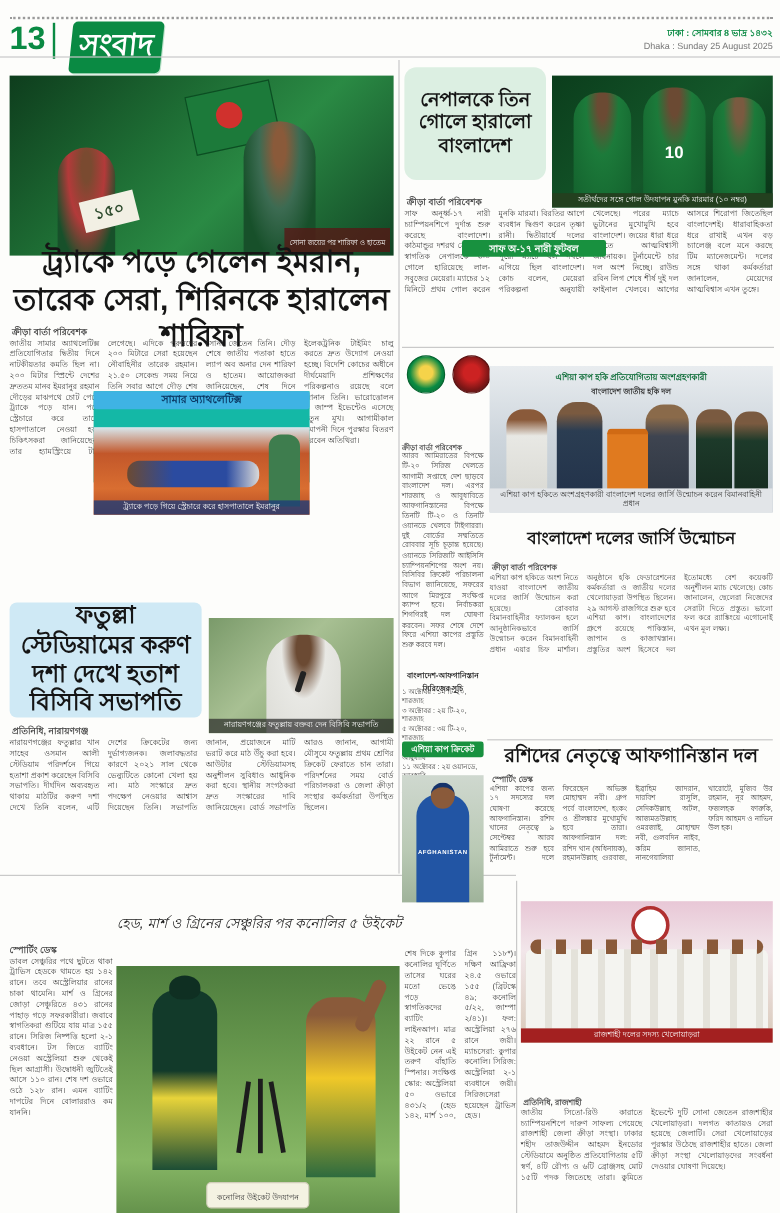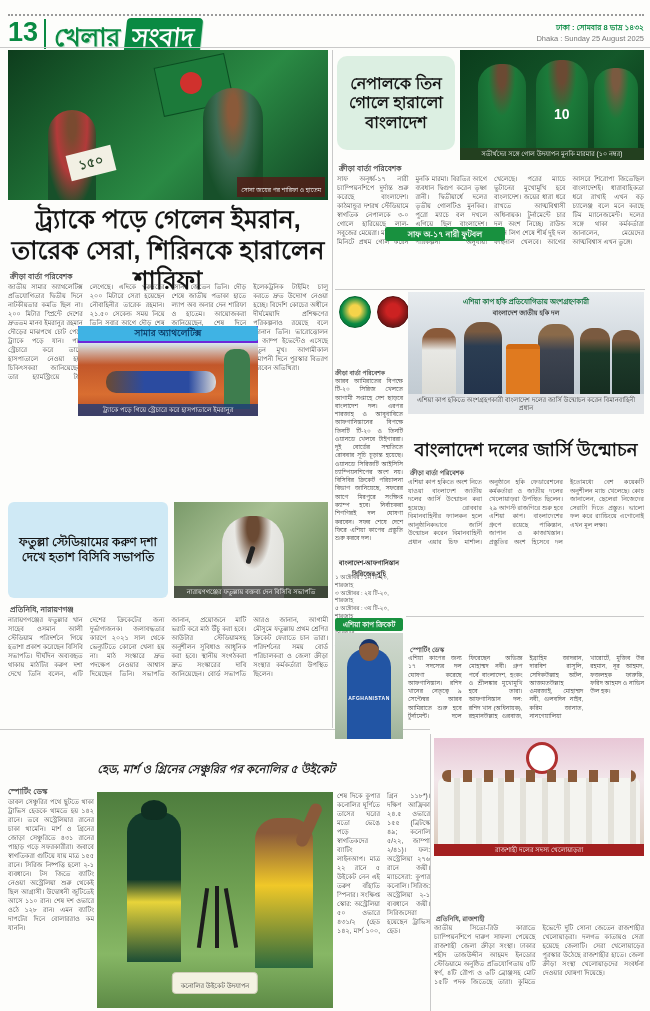--- a/index.html
+++ b/index.html
@@ -1,37 +1,36 @@
 <!DOCTYPE html>
 <html><head>
 <meta charset="utf-8">
 <style>
   html,body{margin:0;padding:0;background:#e9e9e9;font-family:"Liberation Sans",sans-serif;}
   .page{position:relative;width:650px;height:1011px;background:#fdfdfb;margin:0 auto;overflow:hidden;}
   .abs{position:absolute;}
-  .ph{position:absolute;overflow:hidden;}
+  .ph{position:absolute;overflow:hidden;margin-top:13px;}
   .capbar{position:absolute;left:0;right:0;bottom:0;color:#fff;font-size:6.5px;text-align:center;padding:2px 3px;line-height:1.2;}
   .headline{font-weight:800;color:#151515;text-align:center;line-height:1.22;}
   .byline{font-size:7.5px;font-weight:700;color:#4a4a4a;}
   .colbody{font-size:6.5px;line-height:1.38;color:#3e3e3e;text-align:justify;column-gap:7px;word-break:break-word;}
   .greenbanner{background:#18913f;color:#fff;font-weight:700;font-size:8px;text-align:center;border-radius:2px;display:flex;align-items:center;justify-content:center;}
   .hairline{position:absolute;background:#c9c9c9;}
   .kickerline{flex:1;height:1px;background:#777;margin-left:5px;}
 </style>
 </head>
 <body>
 
 <div class="page">
 
   <div class="abs" style="left:8px;top:14px;right:6px;border-top:2px dotted #9a9a9a;height:34px;">
     <div style="display:flex;align-items:flex-start;">
       <div style="font-size:27px;font-weight:800;color:#0a8a43;line-height:1;padding-top:3px;">13</div>
       <div style="width:2px;background:#0a8a43;height:30px;margin:3px 8px 0 6px;"></div>
       <div style="display:flex;align-items:center;margin-top:2px;">
-        <span style="font-size:25px;font-weight:800;color:#0a8a43;text-shadow:1px 1px 0 #bfe3cd;">খেলার</span>
         <span style="font-size:25px;font-weight:800;color:#fff;background:#0a8a43;border-radius:4px;padding:0 7px;margin-left:5px;transform:skewX(-6deg);box-shadow:1px 1px 0 #bfe3cd;">সংবাদ</span>
       </div>
       <div style="flex:1"></div>
       <div style="text-align:right;padding-top:6px;">
         <div style="font-size:7.5px;color:#0a8a43;font-weight:700;">ঢাকা : সোমবার 8 ভাদ্র ১৪৩২</div>
         <div style="font-size:7.5px;color:#777;">Dhaka : Sunday 25 August 2025</div>
       </div>
     </div>
   </div>
   <div class="hairline" style="left:0;top:47px;width:650px;height:1px;"></div>
@@ -50,47 +49,47 @@
     <div class="abs" style="left:60px;top:100px;width:46px;height:26px;background:#f2f0e4;transform:rotate(-14deg);display:flex;align-items:center;justify-content:center;">
       <span style="font-size:13px;font-weight:700;color:#2c4a2c;">১৫০</span>
     </div>
     <div class="abs" style="right:3px;bottom:3px;background:rgba(90,20,20,0.75);padding:1px 4px;">
       <span style="color:#fff;font-size:6px;">সোনা জয়ের পর শারিফা ও হাতেম</span>
     </div>
   </div>
   <div class="abs headline" style="left:8px;top:204px;width:320px;font-size:25px;">ট্র্যাকে পড়ে গেলেন ইমরান, তারেক সেরা, শিরিনকে হারালেন শারিফা</div>
   <div class="abs byline" style="left:10px;top:271px;">ক্রীড়া বার্তা পরিবেশক</div>
   <div class="abs colbody" style="left:8px;top:283px;width:320px;height:214px;column-count:4;">জাতীয় সামার অ্যাথলেটিক্স প্রতিযোগিতার দ্বিতীয় দিনে নাটকীয়তার কমতি ছিল না। ২০০ মিটার স্প্রিন্টে দেশের দ্রুততম মানব ইমরানুর রহমান দৌড়ের মাঝপথে চোট পেয়ে ট্র্যাকে পড়ে যান। পরে স্ট্রেচারে করে তাকে হাসপাতালে নেওয়া হয়। চিকিৎসকরা জানিয়েছেন, তার হ্যামস্ট্রিংয়ে টান লেগেছে। এদিকে পুরুষদের ২০০ মিটারে সেরা হয়েছেন নৌবাহিনীর তারেক রহমান। ২১.৫০ সেকেন্ড সময় নিয়ে তিনি সবার আগে দৌড় শেষ করেন। নারীদের ২০০ মিটারে দীর্ঘদিনের দ্রুততম মানবী শিরিন আক্তারকে হারিয়ে চমক দেখিয়েছেন সেনাবাহিনীর শারিফা খাতুন। ২৪.৮৫ সেকেন্ড সময় নিয়ে সোনা জেতেন তিনি। দৌড় শেষে জাতীয় পতাকা হাতে ল্যাপ অব অনার দেন শারিফা ও হাতেম। আয়োজকরা জানিয়েছেন, শেষ দিনে আরও ছয়টি ইভেন্টের ফয়সালা হবে। হ্যান্ড টাইমিংয়ে হওয়ায় রেকর্ডের স্বীকৃতি মিলবে না বলে জানানো হয়েছে। ফেডারেশনের সাধারণ সম্পাদক বলেন, ইলেকট্রনিক টাইমিং চালু করতে দ্রুত উদ্যোগ নেওয়া হচ্ছে। বিদেশি কোচের অধীনে দীর্ঘমেয়াদি প্রশিক্ষণের পরিকল্পনাও রয়েছে বলে জানান তিনি। ভারোত্তোলন ও জাম্প ইভেন্টেও এসেছে নতুন মুখ। আগামীকাল সমাপনী দিনে পুরস্কার বিতরণ করবেন অতিথিরা।</div>
-  <div class="abs" style="left:78px;top:326px;width:180px;height:76px;background:#6d28d9;">
+  <div class="abs" style="left:78px;top:326px;width:180px;height:76px;background:#14b8a6;">
     <div class="abs" style="left:0;top:0;width:180px;height:15px;background:#3fb3e4;display:flex;align-items:center;justify-content:center;border-radius:2px;">
       <span style="color:#0b3a66;font-weight:700;font-size:9px;">সামার অ্যাথলেটিক্স</span>
     </div>
     <div class="ph" style="left:0;top:17px;width:180px;height:73px;background:linear-gradient(180deg,#d8e8ee 0%,#c2572a 30%,#d96e31 70%,#b34a22 100%);">
       <div class="abs" style="left:28px;top:28px;width:110px;height:22px;background:linear-gradient(90deg,#6b4a33 0%,#2b4ba0 35%,#2b4ba0 75%,#d9d9d9 100%);border-radius:10px;"></div>
       <div class="abs" style="right:8px;top:6px;width:26px;height:60px;background:#3e7d4e;border-radius:10px 10px 0 0;"></div>
       <div class="capbar" style="background:rgba(30,60,120,0.8);">
         <span>ট্র্যাকে পড়ে গিয়ে স্ট্রেচারে করে হাসপাতালে ইমরানুর</span>
       </div>
     </div>
   </div>
 
   <div class="abs" style="left:8px;top:502px;width:160px;height:96px;background:#cfe9f5;border-radius:6px;display:flex;align-items:center;justify-content:center;">
-    <div class="headline" style="font-size:12px;padding:0 8px;">ফতুল্লা স্টেডিয়ামের করুণ দশা দেখে হতাশ বিসিবি সভাপতি</div>
+    <div class="headline" style="font-size:20px;padding:0 8px;">ফতুল্লা স্টেডিয়ামের করুণ দশা দেখে হতাশ বিসিবি সভাপতি</div>
   </div>
   <div class="ph" style="left:174px;top:502px;width:154px;height:96px;background:linear-gradient(135deg,#7a9a6a 0%,#a8c093 40%,#6b8a5a 100%);">
     <div class="abs" style="left:48px;top:14px;width:62px;height:82px;background:radial-gradient(ellipse at 50% 14%,#6b4a33 14%,#e8e8e4 42%,#dcdcd6 100%);border-radius:28px 28px 0 0;"></div>
     <div class="abs" style="left:74px;top:44px;width:5px;height:18px;background:#222;border-radius:2px;transform:rotate(18deg);"></div>
     <div class="capbar" style="background:rgba(40,40,40,0.7);">
       <span>নারায়ণগঞ্জের ফতুল্লায় বক্তব্য দেন বিসিবি সভাপতি</span>
     </div>
   </div>
   <div class="abs byline" style="left:10px;top:604px;">প্রতিনিধি, নারায়ণগঞ্জ</div>
   <div class="abs colbody" style="left:8px;top:616px;width:320px;height:110px;column-count:4;">নারায়ণগঞ্জের ফতুল্লার খান সাহেব ওসমান আলী স্টেডিয়াম পরিদর্শনে গিয়ে হতাশা প্রকাশ করেছেন বিসিবি সভাপতি। দীর্ঘদিন অব্যবহৃত থাকায় মাঠটির করুণ দশা দেখে তিনি বলেন, এটি দেশের ক্রিকেটের জন্য দুর্ভাগ্যজনক। জলাবদ্ধতার কারণে ২০২১ সাল থেকে ভেন্যুটিতে কোনো খেলা হয় না। মাঠ সংস্কারে দ্রুত পদক্ষেপ নেওয়ার আশ্বাস দিয়েছেন তিনি। সভাপতি জানান, প্রয়োজনে মাটি ভরাট করে মাঠ উঁচু করা হবে। আউটার স্টেডিয়ামসহ অনুশীলন সুবিধাও আধুনিক করা হবে। স্থানীয় সংগঠকরা দ্রুত সংস্কারের দাবি জানিয়েছেন। বোর্ড সভাপতি আরও জানান, আগামী মৌসুমে ফতুল্লায় প্রথম শ্রেণির ক্রিকেট ফেরাতে চান তারা। পরিদর্শনের সময় বোর্ড পরিচালকরা ও জেলা ক্রীড়া সংস্থার কর্মকর্তারা উপস্থিত ছিলেন।</div>
 
-  <div class="abs" style="left:0;top:761px;width:432px;text-align:center;font-size:11.5px;font-weight:700;font-style:italic;color:#222;">হেড, মার্শ ও গ্রিনের সেঞ্চুরির পর কনোলির ৫ উইকেট</div>
+  <div class="abs" style="left:0;top:761px;width:432px;text-align:center;font-size:11.5px;font-weight:400;font-style:italic;color:#222;">হেড, মার্শ ও গ্রিনের সেঞ্চুরির পর কনোলির ৫ উইকেট</div>
   <div class="abs byline" style="left:8px;top:786px;">স্পোর্টিং ডেস্ক</div>
   <div class="abs colbody" style="left:8px;top:798px;width:86px;height:208px;column-count:1;">ডাবল সেঞ্চুরির পথে ছুটতে থাকা ট্রাভিস হেডকে থামতে হয় ১৪২ রানে। তবে অস্ট্রেলিয়ার রানের চাকা থামেনি। মার্শ ও গ্রিনের জোড়া সেঞ্চুরিতে ৪৩১ রানের পাহাড় গড়ে সফরকারীরা। জবাবে স্বাগতিকরা গুটিয়ে যায় মাত্র ১৫৫ রানে। সিরিজ নিষ্পত্তি হলো ২-১ ব্যবধানে। টস জিতে ব্যাটিং নেওয়া অস্ট্রেলিয়া শুরু থেকেই ছিল আগ্রাসী। উদ্বোধনী জুটিতেই আসে ১১০ রান। শেষ দশ ওভারে ওঠে ১২৮ রান। এমন ব্যাটিং দাপটের দিনে বোলাররাও কম যাননি।</div>
   <div class="ph" style="left:97px;top:792px;width:236px;height:216px;background:linear-gradient(180deg,#4e7d3e 0%,#6fa052 45%,#87b765 75%,#5d8a46 100%);">
     <div class="abs" style="left:30px;top:20px;width:54px;height:150px;background:linear-gradient(180deg,#123a2a 45%,#e8d43a 60%,#1c4d35 100%);border-radius:20px 20px 0 0;"></div>
     <div class="abs" style="left:44px;top:8px;width:26px;height:20px;background:#0f2f22;border-radius:50% 50% 40% 40%;"></div>
     <div class="abs" style="left:104px;top:96px;width:4px;height:60px;background:#1d1d1d;transform:rotate(8deg);"></div>
     <div class="abs" style="left:118px;top:94px;width:4px;height:62px;background:#1d1d1d;"></div>
     <div class="abs" style="left:132px;top:96px;width:4px;height:60px;background:#1d1d1d;transform:rotate(-10deg);"></div>
     <div class="abs" style="left:158px;top:26px;width:58px;height:150px;background:linear-gradient(180deg,#8a5a3a 10%,#f0c828 45%,#2e6b3e 100%);border-radius:22px 22px 0 0;"></div>
     <div class="abs" style="left:206px;top:10px;width:12px;height:46px;background:#8a5a3a;border-radius:6px;transform:rotate(24deg);"></div>
@@ -107,21 +106,21 @@
     <div class="abs" style="left:18px;top:14px;width:48px;height:84px;background:radial-gradient(ellipse at 50% 12%,#6b4a33 12%,#1c7a3a 40%,#14632e 100%);border-radius:22px 22px 0 0;"></div>
     <div class="abs" style="left:76px;top:10px;width:52px;height:88px;background:radial-gradient(ellipse at 50% 12%,#6b4a33 12%,#1c7a3a 40%,#14632e 100%);border-radius:24px 24px 0 0;"></div>
     <div class="abs" style="left:134px;top:18px;width:44px;height:80px;background:radial-gradient(ellipse at 50% 12%,#7a5a40 12%,#1c7a3a 42%,#14632e 100%);border-radius:20px 20px 0 0;"></div>
     <div class="abs" style="left:94px;top:56px;color:#fff;font-size:14px;font-weight:700;">10</div>
     <div class="capbar" style="background:#23401f;">
       <span>সতীর্থদের সঙ্গে গোল উদযাপন মুনকি মারমার (১০ নম্বর)</span>
     </div>
   </div>
   <div class="abs byline" style="left:339px;top:163px;">ক্রীড়া বার্তা পরিবেশক</div>
   <div class="abs colbody" style="left:337px;top:175px;width:307px;height:112px;column-count:4;">সাফ অনূর্ধ্ব-১৭ নারী চ্যাম্পিয়নশিপে দুর্দান্ত শুরু করেছে বাংলাদেশ। কাঠমান্ডুর দশরথ স্টেডিয়ামে স্বাগতিক নেপালকে ৩-০ গোলে হারিয়েছে লাল-সবুজের মেয়েরা। ম্যাচের ১২ মিনিটে প্রথম গোল করেন মুনকি মারমা। বিরতির আগে ব্যবধান দ্বিগুণ করেন তৃষ্ণা রানী। দ্বিতীয়ার্ধে দলের তৃতীয় গোলটিও মুনকির। পুরো ম্যাচে বল দখলে এগিয়ে ছিল বাংলাদেশ। কোচ বলেন, মেয়েরা পরিকল্পনা অনুযায়ী খেলেছে। পরের ম্যাচে ভুটানের মুখোমুখি হবে বাংলাদেশ। জয়ের ধারা ধরে রাখতে আত্মবিশ্বাসী অধিনায়ক। টুর্নামেন্টে চার দল অংশ নিচ্ছে। রাউন্ড রবিন লিগ শেষে শীর্ষ দুই দল ফাইনাল খেলবে। আগের আসরে শিরোপা জিতেছিল বাংলাদেশই। ধারাবাহিকতা ধরে রাখাই এখন বড় চ্যালেঞ্জ বলে মনে করছে টিম ম্যানেজমেন্ট। দলের সঙ্গে থাকা কর্মকর্তারা জানালেন, মেয়েদের আত্মবিশ্বাস এখন তুঙ্গে।</div>
-  <div class="abs greenbanner" style="left:385px;top:200px;width:120px;height:14px;margin-top:27px;">
+  <div class="abs greenbanner" style="left:385px;top:200px;width:120px;height:14px;">
     <span>সাফ অ-১৭ নারী ফুটবল</span>
   </div>
 
   <div class="abs" style="left:339px;top:296px;display:flex;gap:6px;">
     <div style="width:30px;height:30px;border-radius:50%;background:radial-gradient(circle at 50% 45%,#f5d34a 25%,#0a8a43 60%,#06632f 100%);border:1px solid #06632f;"></div>
     <div style="width:30px;height:30px;border-radius:50%;background:radial-gradient(circle at 50% 45%,#c22 30%,#7a1616 65%,#2b2b2b 100%);border:1px solid #5a1010;"></div>
   </div>
   <div class="abs byline" style="left:335px;top:368px;font-size:6px;">ক্রীড়া বার্তা পরিবেশক</div>
   <div class="abs colbody" style="left:335px;top:377px;width:68px;height:178px;column-count:1;font-size:6px;">আরব আমিরাতের বিপক্ষে টি-২০ সিরিজ খেলতে আগামী সপ্তাহে দেশ ছাড়বে বাংলাদেশ দল। এরপর শারজাহ ও আবুধাবিতে আফগানিস্তানের বিপক্ষে তিনটি টি-২০ ও তিনটি ওয়ানডে খেলবে টাইগাররা। দুই বোর্ডের সম্মতিতে রোববার সূচি চূড়ান্ত হয়েছে। ওয়ানডে সিরিজটি আইসিসি চ্যাম্পিয়নশিপের অংশ নয়। বিসিবির ক্রিকেট পরিচালনা বিভাগ জানিয়েছে, সফরের আগে মিরপুরে সংক্ষিপ্ত ক্যাম্প হবে। নির্বাচকরা শিগগিরই দল ঘোষণা করবেন। সফর শেষে দেশে ফিরে এশিয়া কাপের প্রস্তুতি শুরু করবে দল।</div>
   <div class="abs" style="left:335px;top:558px;width:68px;text-align:center;font-size:6.3px;font-weight:700;color:#222;">বাংলাদেশ-আফগানিস্তান সিরিজের সূচি</div>
@@ -150,24 +149,25 @@
     <div class="abs" style="left:14px;top:36px;width:34px;height:74px;background:linear-gradient(180deg,#8a5a3a 12%,#e8e8e4 30%,#d9d9d3 100%);border-radius:14px 14px 0 0;"></div>
     <div class="abs" style="left:56px;top:30px;width:38px;height:80px;background:linear-gradient(180deg,#7a5a40 12%,#2b3d52 30%,#22324a 100%);border-radius:16px 16px 0 0;"></div>
     <div class="abs" style="left:130px;top:32px;width:36px;height:78px;background:linear-gradient(180deg,#8a6a4a 14%,#3e4450 34%,#2e3642 100%);border-radius:15px 15px 0 0;"></div>
     <div class="abs" style="left:172px;top:36px;width:30px;height:74px;background:linear-gradient(180deg,#7a5a40 14%,#1d3a2a 34%,#16session2b20 100%);background:linear-gradient(180deg,#7a5a40 14%,#1d3a2a 34%,#152b1f 100%);border-radius:12px 12px 0 0;"></div>
     <div class="abs" style="left:204px;top:38px;width:28px;height:72px;background:linear-gradient(180deg,#7a5a40 14%,#1d3a2a 34%,#152b1f 100%);border-radius:12px 12px 0 0;"></div>
     <div class="abs" style="left:98px;top:52px;width:34px;height:52px;background:#e07a1f;border-radius:4px;border-top:5px solid #d06a14;"></div>
     <div class="capbar" style="background:#e2e5e8;color:#333;">
       <span>এশিয়া কাপ হকিতে অংশগ্রহণকারী বাংলাদেশ দলের জার্সি উন্মোচন করেন বিমানবাহিনী প্রধান</span>
     </div>
   </div>
-  <div class="abs headline" style="left:408px;top:440px;width:236px;font-size:18px;">বাংলাদেশ দলের জার্সি উন্মোচন</div>
+  <div class="abs headline" style="left:408px;top:440px;width:236px;font-size:14px;">বাংলাদেশ দলের জার্সি উন্মোচন</div>
   <div class="abs byline" style="left:410px;top:468px;font-size:6.5px;">ক্রীড়া বার্তা পরিবেশক</div>
   <div class="abs colbody" style="left:408px;top:478px;width:236px;height:134px;column-count:3;font-size:6.2px;">এশিয়া কাপ হকিতে অংশ নিতে যাওয়া বাংলাদেশ জাতীয় দলের জার্সি উন্মোচন করা হয়েছে। রোববার বিমানবাহিনীর ফ্যালকন হলে আনুষ্ঠানিকভাবে জার্সি উন্মোচন করেন বিমানবাহিনী প্রধান এয়ার চিফ মার্শাল। অনুষ্ঠানে হকি ফেডারেশনের কর্মকর্তারা ও জাতীয় দলের খেলোয়াড়রা উপস্থিত ছিলেন। ২৯ আগস্ট রাজগিরে শুরু হবে এশিয়া কাপ। বাংলাদেশের গ্রুপে রয়েছে পাকিস্তান, জাপান ও কাজাখস্তান। প্রস্তুতির অংশ হিসেবে দল ইতোমধ্যে বেশ কয়েকটি অনুশীলন ম্যাচ খেলেছে। কোচ জানালেন, ছেলেরা নিজেদের সেরাটা দিতে প্রস্তুত। ভালো ফল করে র‌্যাঙ্কিংয়ে এগোনোই এখন মূল লক্ষ্য।</div>
 
+  <div class="abs headline" style="left:408px;top:621px;width:236px;font-size:16px;">রশিদের নেতৃত্বে আফগানিস্তান দল</div>
   <div class="abs byline" style="left:410px;top:645px;font-size:6.5px;">স্পোর্টিং ডেস্ক</div>
   <div class="abs colbody" style="left:408px;top:654px;width:236px;height:82px;column-count:4;font-size:6px;">এশিয়া কাপের জন্য ১৭ সদস্যের দল ঘোষণা করেছে আফগানিস্তান। রশিদ খানের নেতৃত্বে ৯ সেপ্টেম্বর আরব আমিরাতে শুরু হবে টুর্নামেন্ট। দলে ফিরেছেন অভিজ্ঞ মোহাম্মদ নবী। গ্রুপ পর্বে বাংলাদেশ, হংকং ও শ্রীলঙ্কার মুখোমুখি হবে তারা। আফগানিস্তান দল: রশিদ খান (অধিনায়ক), রহমানউল্লাহ গুরবাজ, ইব্রাহিম জাদরান, দারবিশ রাসুলি, সেদিকউল্লাহ অটল, আজমতউল্লাহ ওমরজাই, মোহাম্মদ নবী, গুলবদিন নাইব, করিম জানাত, নানগেয়ালিয়া খারোটে, মুজিব উর রহমান, নূর আহমদ, ফজলহক ফারুকি, ফরিদ আহমদ ও নাভিন উল হক।</div>
 
   <div class="ph" style="left:434px;top:738px;width:210px;height:118px;background:linear-gradient(180deg,#e8c7d6 0%,#f2e6ea 35%,#d8c9b8 100%);">
     <div class="abs" style="left:92px;top:4px;width:26px;height:26px;border-radius:50%;border:3px solid #b03030;background:#fff;"></div>
     <div class="abs" style="left:4px;top:40px;width:202px;height:66px;background:repeating-linear-gradient(90deg,#f4f4f0 0 16px,#e4e2da 16px 22px);border-radius:6px 6px 0 0;"></div>
     <div class="abs" style="left:8px;top:32px;width:194px;height:12px;background:repeating-linear-gradient(90deg,#8a5a3a 0 9px,transparent 9px 21px);border-radius:6px;"></div>
     <div class="capbar" style="background:#a32020;">
       <span>রাজশাহী দলের সদস্য খেলোয়াড়রা</span>
     </div>

